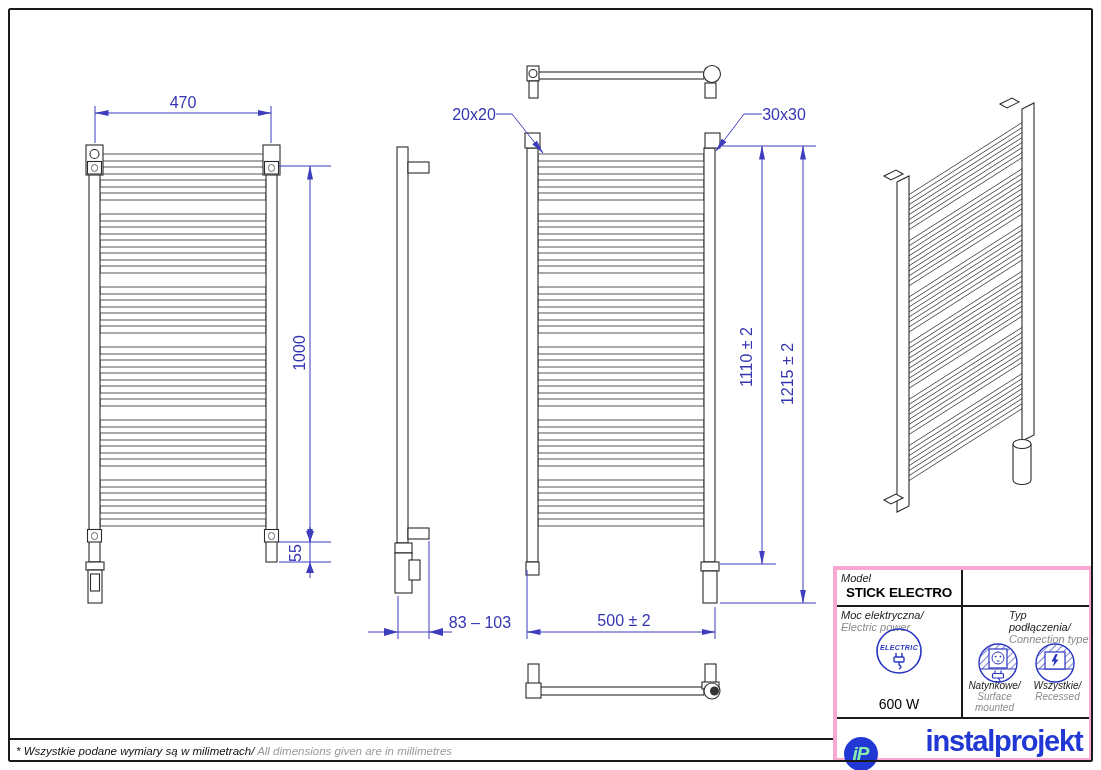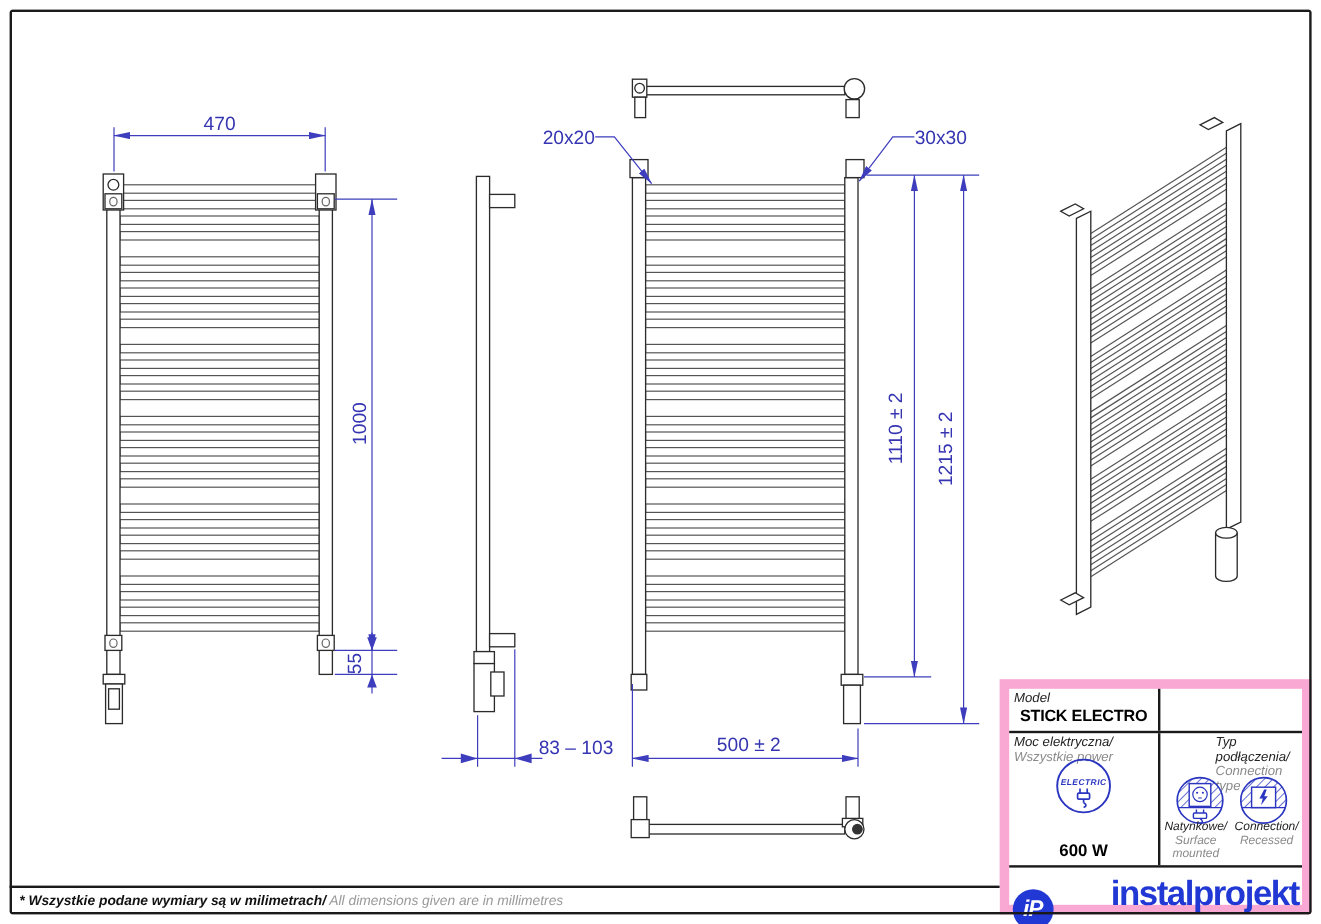--- a/index.html
+++ b/index.html
@@ -14,47 +14,47 @@
   .lnf{stroke:#2b2b2b;stroke-width:1.1;fill:none;}
   .thin{stroke:#666;stroke-width:1;fill:#fff;}
   .dln{stroke:#3d3dbe;stroke-width:1;fill:none;}
   .darr{fill:#3d3dbe;}
   .dim{fill:#3535b2;font-size:16px;font-family:"Liberation Sans",sans-serif;}
   #rungs-front rect,#rungs-front2 rect{fill:#fff;stroke:#555;stroke-width:1;}
   #iso-rungs line{stroke:#555;stroke-width:1;}
 
   
   .tbl{position:absolute;left:833px;top:566px;width:260px;height:196px;z-index:2;
-       border:8px solid #f9a8d4;box-sizing:border-box;background:#fff;font-style:italic;}
+       border:4px solid #f9a8d4;box-sizing:border-box;background:#fff;font-style:italic;}
   .trow1{display:flex;height:35px;border-bottom:2px solid #1a1a1a;}
   .trow2{display:flex;height:110px;border-bottom:2px solid #1a1a1a;}
   .tcellL{width:126px;border-right:2px solid #1a1a1a;box-sizing:border-box;position:relative;}
   .tcellR{flex:1;position:relative;}
   .lbl{font-size:11px;color:#222;padding:2px 0 0 4px;}
   .lbl .en{color:#8a8a8a;}
   .val{font-style:normal;font-weight:bold;font-size:13.5px;color:#000;text-align:center;
        margin-top:1px;letter-spacing:-0.2px;white-space:nowrap;}
   .iconwrap{position:absolute;left:0;right:0;display:flex;justify-content:center;}
   .power-val{position:absolute;left:0;right:0;bottom:5px;text-align:center;
-             font-style:normal;font-weight:bold;font-size:14px;color:#000;}
+             font-style:normal;font-weight:normal;font-size:14px;color:#000;}
   .conn-icons{position:absolute;left:0;right:0;top:33px;display:flex;justify-content:space-around;padding:0 6px;}
   .conn-labels{position:absolute;left:0;right:0;bottom:4px;display:flex;}
   .conn-label{width:50%;text-align:center;font-size:10px;line-height:11px;color:#222;}
   .conn-label .en{color:#8a8a8a;}
   .logo-row{height:45px;display:flex;align-items:center;justify-content:center;gap:7px;font-style:normal;}
-  .logo-mark{width:34px;height:34px;border-radius:50%;background:#2238d4;color:#ffffff;
+  .logo-mark{width:34px;height:34px;border-radius:50%;background:#2238d4;color:#86efac;
              display:flex;align-items:center;justify-content:center;
              font-weight:bold;font-style:italic;font-size:19px;letter-spacing:-1px;margin-top:24px;}
   .logo-text{color:#2238d4;font-weight:bold;font-size:29px;letter-spacing:-1.2px;margin-left:41px;}
 
   
   .footer{position:absolute;left:8px;top:738px;width:825px;height:24px;z-index:2;
           border-top:2px solid #1a1a1a;box-sizing:border-box;background:#fff;
           font-size:11.5px;font-style:italic;line-height:22px;padding-left:8px;white-space:nowrap;}
-  .footer .pl{font-weight:bold;color:#111;}
+  .footer .pl{font-weight:normal;color:#111;}
   .footer .en{color:#999;}
 </style>
 </head>
 <body>
 
 <div class="page">
   <div class="frame"></div>
 
   <svg class="drawing" width="1101" height="770" viewBox="0 0 1101 770">
     <defs>
@@ -310,21 +310,21 @@
   <div class="tbl">
     <div class="trow1">
       <div class="tcellL">
         <div class="lbl">Model</div>
         <div class="val">STICK ELECTRO</div>
       </div>
     </div>
     <div class="trow2">
       <div class="tcellL">
         <div class="lbl">
-          <span>Moc elektryczna/</span><span class="en"> Wszystkie power</span>
+          <span>Moc elektryczna/</span><span class="en"> Electric power</span>
         </div>
         <div class="iconwrap" style="top:18px;">
           <svg width="52" height="52" viewBox="0 0 52 52">
             <circle cx="26" cy="26" r="22" fill="none" stroke="#2a35c0" stroke-width="1.6"></circle>
             <text x="26" y="25" text-anchor="middle" font-size="7" font-weight="bold" fill="#2a35c0" letter-spacing="0.4" font-family="Liberation Sans, sans-serif">ELECTRIC</text>
             <g stroke="#2a35c0" stroke-width="1.4" fill="none">
               <line x1="23" y1="28" x2="23" y2="32"></line>
               <line x1="29" y1="28" x2="29" y2="32"></line>
               <rect x="21" y="32" width="10" height="5" rx="1"></rect>
               <line x1="26" y1="37" x2="26" y2="40"></line>
@@ -369,21 +369,21 @@
             <polygon points="23.5,14 19.5,21.5 22.3,21.5 20.8,27 26.5,19.5 23.6,19.5 25.6,14" fill="#2a35c0"></polygon>
             <circle cx="23" cy="23" r="19" fill="none" stroke="#2a35c0" stroke-width="1.4"></circle>
           </svg>
         </div>
         <div class="conn-labels">
           <div class="conn-label">
             <span>Natynkowe/</span><br>
             <span class="en">Surface mounted</span>
           </div>
           <div class="conn-label">
-            <span>Connection/</span><br>
+            <span>Wszystkie/</span><br>
             <span class="en">Recessed</span>
           </div>
         </div>
       </div>
     </div>
     <div class="logo-row">
       <div class="logo-mark">iP</div>
       <div class="logo-text">instalprojekt</div>
     </div>
   </div>

